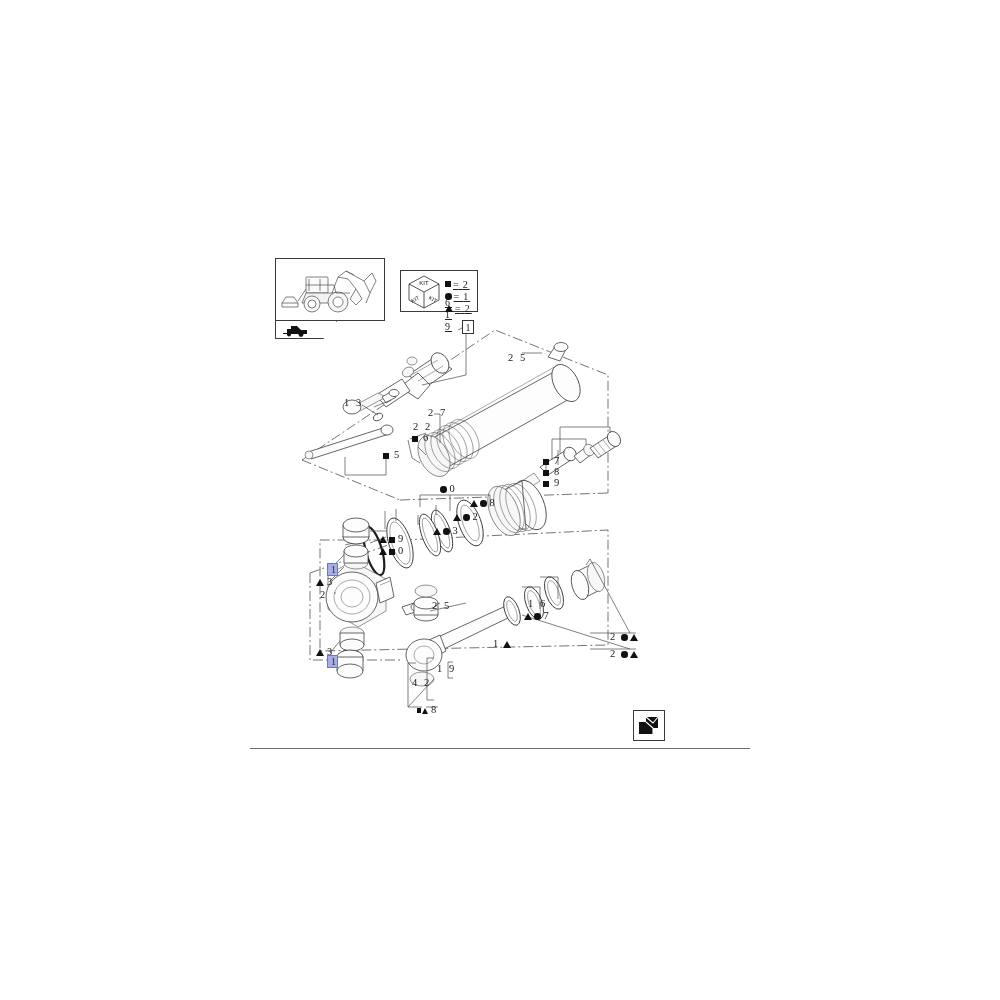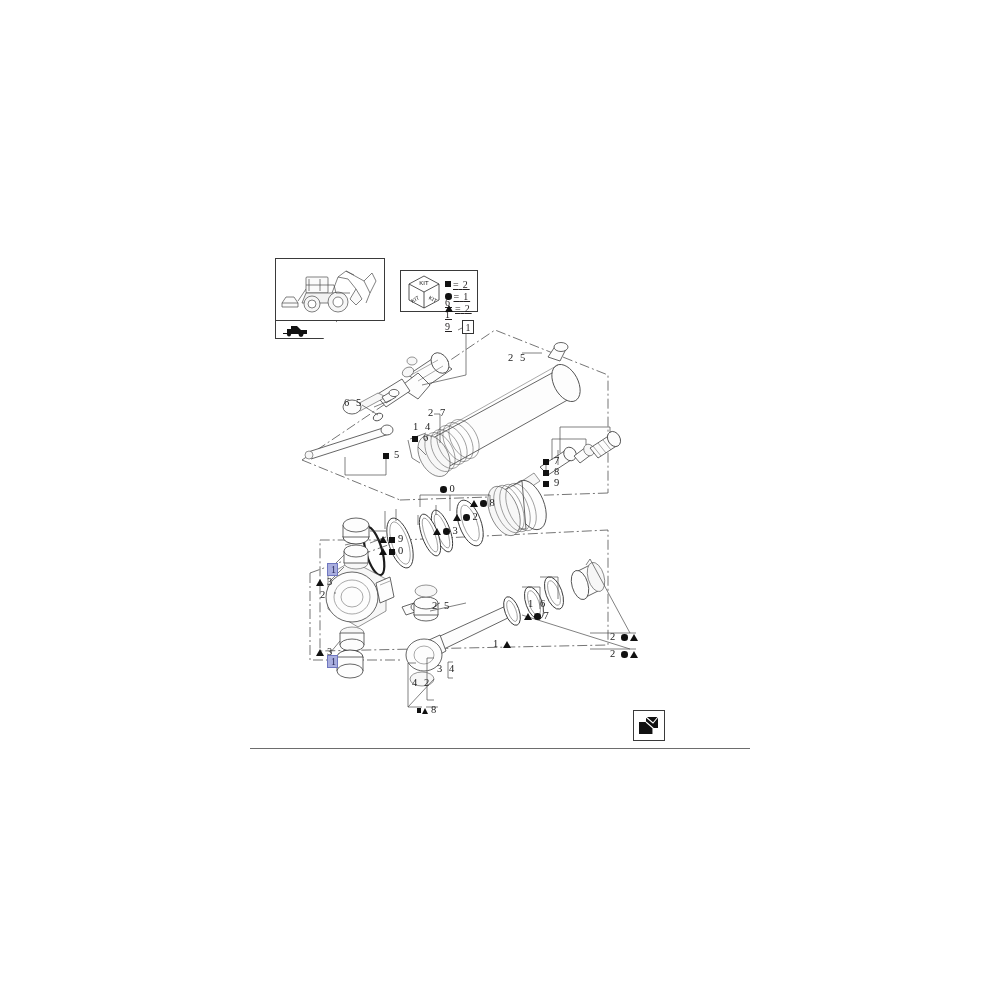--- a/index.html
+++ b/index.html
@@ -297,23 +297,23 @@
   <div class="boxnum" style="left:462px;top:320px;">1</div>
 
   <div class="hl" style="left:327px;top:563px;">
     <span>1</span>
   </div>
   <div class="hl" style="left:327px;top:655px;">
     <span>1</span>
   </div>
 
   <div class="lbl" style="left:508px;top:353px;">2 5</div>
-  <div class="lbl" style="left:344px;top:398px;">6 5</div>
+  <div class="lbl" style="left:344px;top:398px;">1 3</div>
   <div class="lbl" style="left:428px;top:408px;">2 7</div>
-  <div class="lbl" style="left:413px;top:422px;">1 4</div>
+  <div class="lbl" style="left:413px;top:422px;">2 2</div>
 
   <div class="lbl tight" style="left:412px;top:433px;">
     <span class="sq"></span><span style="margin-left:3px;">6</span>
   </div>
   <div class="lbl tight" style="left:383px;top:450px;">
     <span class="sq"></span><span style="margin-left:3px;">5</span>
   </div>
 
   <div class="lbl tight" style="left:543px;top:456px;">
     <span class="sq"></span><span style="margin-left:3px;">7</span>
@@ -366,21 +366,21 @@
     <span>1</span><span class="tr" style="margin-left:5px;margin-right:0;"></span>
   </div>
 
   <div class="lbl tight" style="left:610px;top:632px;">
     <span>2</span><span class="ci" style="margin-left:6px;margin-right:2px;"></span><span class="tr" style="margin-right:0;"></span>
   </div>
   <div class="lbl tight" style="left:610px;top:649px;">
     <span>2</span><span class="ci" style="margin-left:6px;margin-right:2px;"></span><span class="tr" style="margin-right:0;"></span>
   </div>
 
-  <div class="lbl" style="left:437px;top:664px;">3 4</div>
+  <div class="lbl" style="left:437px;top:664px;">1 9</div>
   <div class="lbl" style="left:412px;top:678px;">4 2</div>
 
   <div class="lbl tight" style="left:417px;top:705px;">
     <span class="sq" style="width:4px;height:5px;"></span><span class="tr" style="border-left-width:3.5px;border-right-width:3.5px;border-bottom-width:6px;margin-left:-1px;"></span><span style="margin-left:1px;">8</span>
   </div>
 
   <svg class="abs" style="left:424px;top:656px;" width="16" height="48">
     <path class="ln" d="M10 2 L3 2 L3 44 L10 44"></path>
   </svg>
   <svg class="abs" style="left:445px;top:660px;" width="12" height="22">

